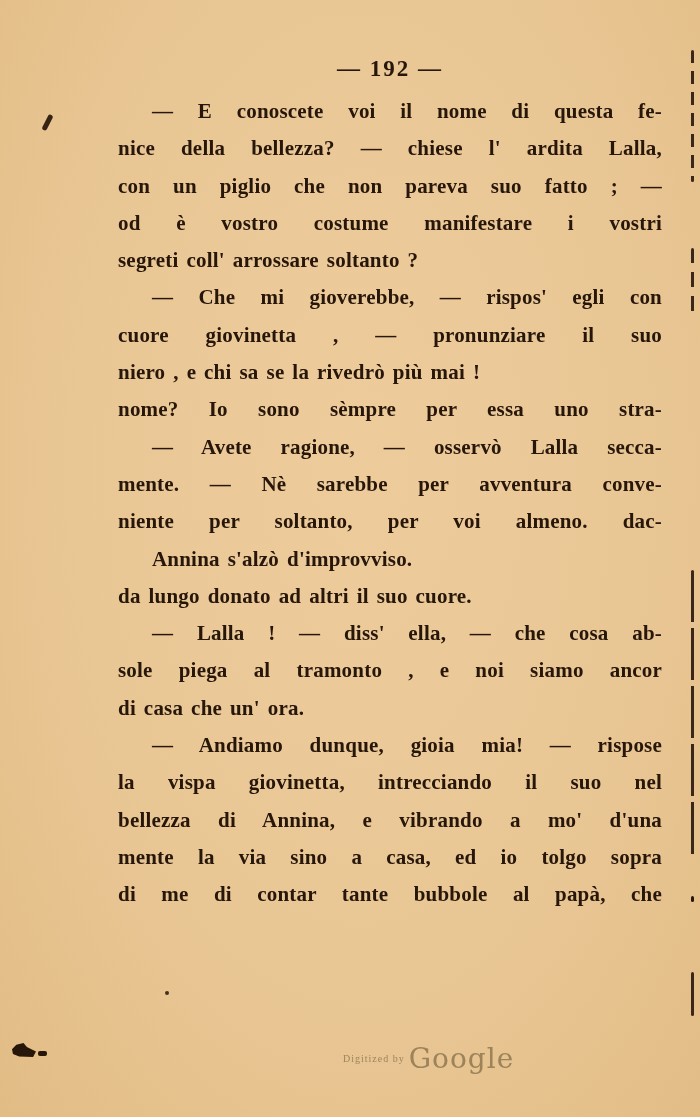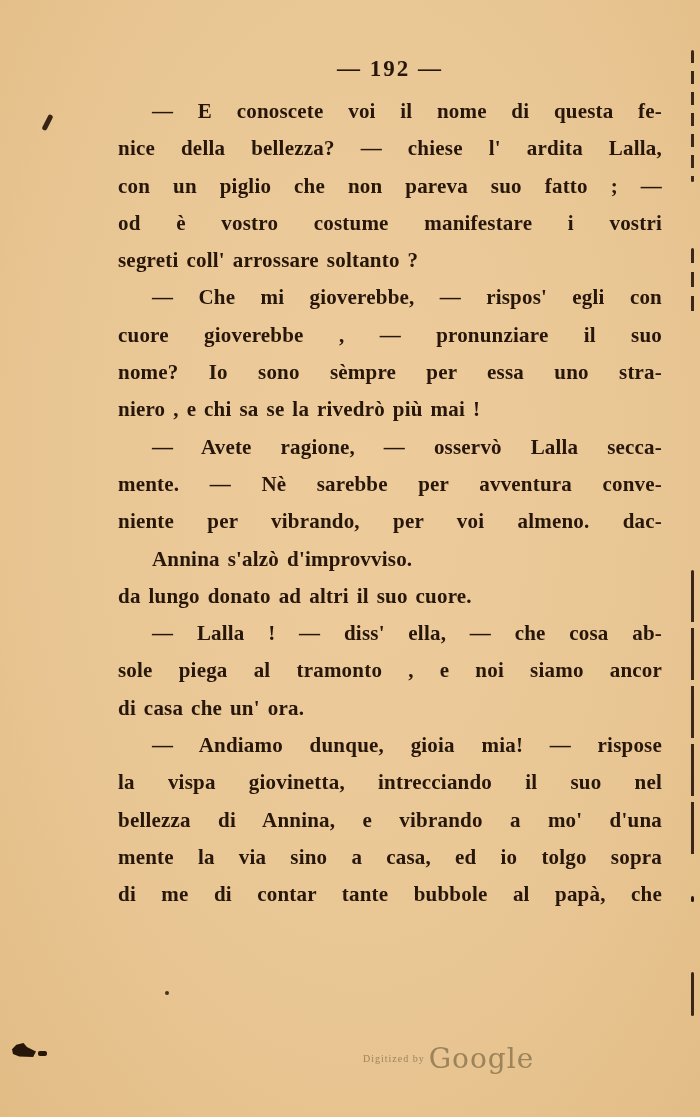--- a/index.html
+++ b/index.html
@@ -79,21 +79,21 @@
   }
   .edge-dot{
     left:691px;top:896px;width:3px;height:6px;background:var(--ink);border-radius:2px;
   }
   .edge-d{
     left:691px;top:972px;height:44px;width:2.5px;
     background:var(--ink);
   }
   .watermark{
     position:absolute;
-    left:363px;top:1042px;width:200px;height:40px;
+    left:343px;top:1042px;width:200px;height:40px;
     color:var(--watermark);
     opacity:.8;
     white-space:nowrap;
   }
   .watermark .prefix{
     font-size:10px;
     letter-spacing:1px;
     vertical-align:6px;
   }
   .watermark .brand{
@@ -109,26 +109,26 @@
 
   <div class="page-number">— 192 —</div>
 
   <div class="text-block">
       <div class="line indent">— E conoscete voi il nome di questa fe-</div>
       <div class="line">nice della bellezza? — chiese l' ardita Lalla,</div>
       <div class="line">con un piglio che non pareva suo fatto ; —</div>
       <div class="line">od è vostro costume manifestare i vostri</div>
       <div class="line left">segreti coll' arrossare soltanto ?</div>
       <div class="line indent">— Che mi gioverebbe, — rispos' egli con</div>
-      <div class="line">cuore gioverebbe , — pronunziare il suo</div>
+      <div class="line">cuore giovinetta , — pronunziare il suo</div>
+      <div class="line left">niero , e chi sa se la rivedrò più mai !</div>
       <div class="line">nome? Io sono sèmpre per essa uno stra-</div>
-      <div class="line left">niero , e chi sa se la rivedrò più mai !</div>
       <div class="line indent">— Avete ragione, — osservò Lalla secca-</div>
       <div class="line">mente. — Nè sarebbe per avventura conve-</div>
-      <div class="line">niente per vibrando, per voi almeno. dac-</div>
+      <div class="line">niente per soltanto, per voi almeno. dac-</div>
       <div class="line indent left">Annina s'alzò d'improvviso.</div>
       <div class="line left">da lungo donato ad altri il suo cuore.</div>
       <div class="line indent">— Lalla ! — diss' ella, — che cosa ab-</div>
       <div class="line">sole piega al tramonto , e noi siamo ancor</div>
       <div class="line left">di casa che un' ora.</div>
       <div class="line indent">— Andiamo dunque, gioia mia! — rispose</div>
       <div class="line">la vispa giovinetta, intrecciando il suo nel</div>
       <div class="line">bellezza di Annina, e vibrando a mo' d'una</div>
       <div class="line">mente la via sino a casa, ed io tolgo sopra</div>
       <div class="line">di me di contar tante bubbole al papà, che</div>

